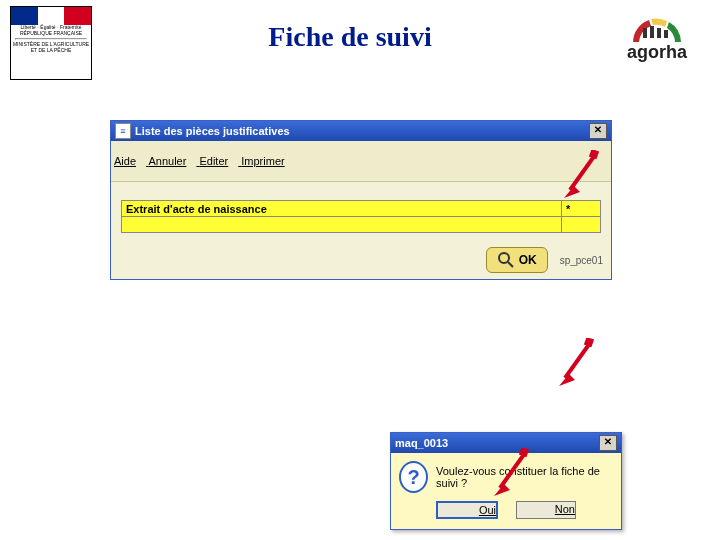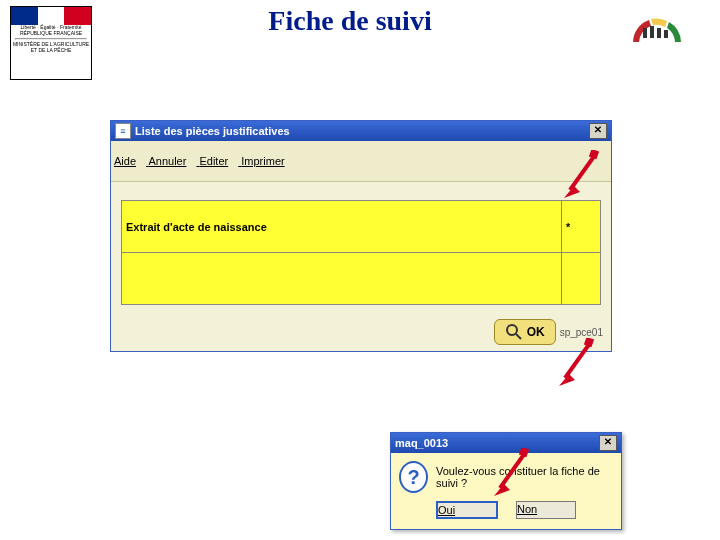--- a/index.html
+++ b/index.html
@@ -3,51 +3,51 @@
 <meta charset="utf-8">
 <style>
   html,body{margin:0;padding:0;width:720px;height:540px;font-family:Arial,Helvetica,sans-serif;background:#fff;overflow:hidden}
   .slide{position:relative;width:720px;height:540px}
   
   .header{position:relative;height:84px}
   .logo-min{position:absolute;left:10px;top:6px;width:80px;height:72px;border:1px solid #000;background:#fff;font-size:5px;line-height:1.1;text-align:center}
   .logo-min .tricolore{height:18px;display:flex}
   .logo-min .tricolore div{flex:1}
   .title{position:absolute;left:120px;right:140px;top:6px;text-align:center}
-  .title h1{margin:0;font-family:"Times New Roman",serif;font-weight:bold;color:#001b8a;font-size:28px;line-height:1.1}
+  .title h1{margin:16px;font-family:"Times New Roman",serif;font-weight:bold;color:#001b8a;font-size:28px;line-height:1.1}
   .logo-agorha{position:absolute;right:18px;top:14px;width:90px;text-align:center}
   .logo-agorha svg{display:block;margin:0 auto}
   .logo-agorha .txt{font-weight:bold;font-size:18px;color:#222}
   
   .win{position:absolute;left:110px;top:120px;width:500px;border:1px solid #3a5fc1;background:#f3f2d8}
   .win-title{background:linear-gradient(#3a6bd8,#1f49b0);color:#fff;font-size:11px;font-weight:bold;padding:2px 4px;display:flex;align-items:center}
   .win-title .ico{width:14px;height:14px;background:#fff;border:1px solid #888;margin-right:4px;display:flex;align-items:center;justify-content:center;font-size:9px;color:#1f49b0}
   .win-title .sp{flex:1}
   .win-close{width:16px;height:14px;background:#d9d4c8;border:1px solid #555;color:#000;font-size:10px;line-height:12px;text-align:center;cursor:pointer}
   .menubar{background:#efeccb;border-bottom:1px solid #c9c69a;font-size:11px;padding:14px 3px;text-decoration:underline;color:#000}
   .menubar span{margin-right:10px;cursor:pointer}
   .tbl-wrap{padding:18px 10px 8px 10px}
   table.grid{width:100%;border-collapse:collapse;background:#ffff33;font-size:11px}
   table.grid th{background:#e9e6a8;border:1px solid #888;font-weight:bold;padding:2px 4px}
-  table.grid td{border:1px solid #888;padding:18px 4px;height:15px}
+  table.grid td{border:1px solid #888;padding:0 4px;height:15px}
   table.grid .colp{width:78%}
   table.grid .colq{width:22%;text-align:center}
   .star{font-weight:bold}
   .rowspacer td{height:110px}
-  .btnrow{display:flex;justify-content:flex-end;align-items:center;padding:6px 8px;gap:4px}
+  .btnrow{display:flex;justify-content:flex-end;align-items:center;padding:6px 8px;gap:12px}
   .okbtn{display:flex;align-items:center;gap:4px;border:1px solid #9a8a2c;background:#f2e07d;border-radius:6px;padding:3px 10px;font-size:12px;font-weight:bold;cursor:pointer}
   .okbtn svg{flex-shrink:0}
   .btnlabel{font-size:10px;color:#555}
   
   .dlg{position:absolute;left:390px;top:432px;width:230px;border:1px solid #3a5fc1;background:#fef9c3;font-size:11px;box-shadow:2px 2px 4px rgba(0,0,0,.3)}
   .dlg .win-title{font-size:11px}
   .dlg-body{display:flex;align-items:center;padding:8px 8px 4px 8px;gap:8px}
   .qmark{width:28px;height:28px;border-radius:50%;border:2px solid #2b5fc3;color:#2b5fc3;background:#fff;display:flex;align-items:center;justify-content:center;font-size:20px;font-weight:bold}
   .dlg-btns{display:flex;justify-content:center;gap:18px;padding:4px 0 10px 0}
-  .dlg-btn{min-width:58px;border:1px solid #777;background:#ece9d8;font-size:11px;padding:1px 0;text-align:left;cursor:pointer;text-decoration:underline}
+  .dlg-btn{min-width:58px;border:1px solid #777;background:#ece9d8;font-size:11px;padding:1px 0;text-align:right;cursor:pointer;text-decoration:underline}
   .dlg-btn.primary{border:2px solid #2b5fc3}
   
   .arrow{position:absolute;pointer-events:none}
 </style>
 </head>
 <body>
 <div class="slide">
 
   <div class="header">
     <div class="logo-min">
@@ -71,20 +71,21 @@
         <g transform="translate(30,28)">
           <path d="M-24 0 A24 24 0 0 1 -8 -22 L-6 -16 A18 18 0 0 0 -18 0 Z" fill="#c0272d"></path>
           <path d="M-6 -23 A24 24 0 0 1 10 -21 L8 -15 A18 18 0 0 0 -4 -17 Z" fill="#f2c94c"></path>
           <path d="M12 -20 A24 24 0 0 1 24 0 L18 0 A18 18 0 0 0 10 -14 Z" fill="#2a8a3a"></path>
           <rect x="-14" y="-14" width="4" height="10" fill="#333"></rect>
           <rect x="-7" y="-16" width="4" height="12" fill="#333"></rect>
           <rect x="0" y="-14" width="4" height="10" fill="#333"></rect>
           <rect x="7" y="-12" width="4" height="8" fill="#333"></rect>
         </g>
       </svg>
+      <div class="txt">agorha</div>
     </div>
   </div>
 
   <div class="win">
     <div class="win-title">
       <span class="ico">≡</span>
       <span>Liste des pièces justificatives</span>
       <span class="sp"></span>
       <span class="win-close">✕</span>
     </div>

